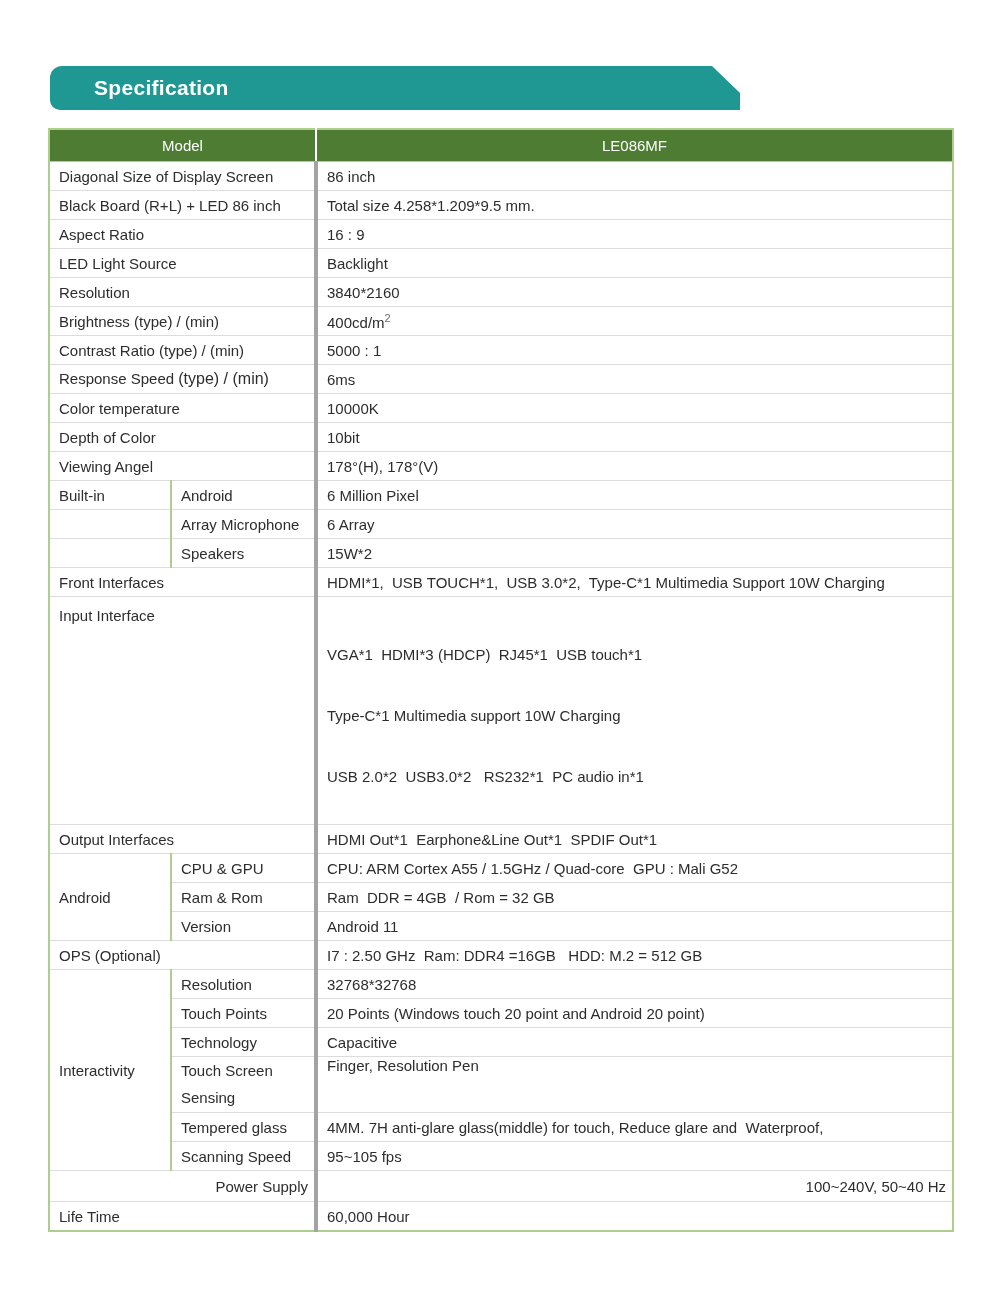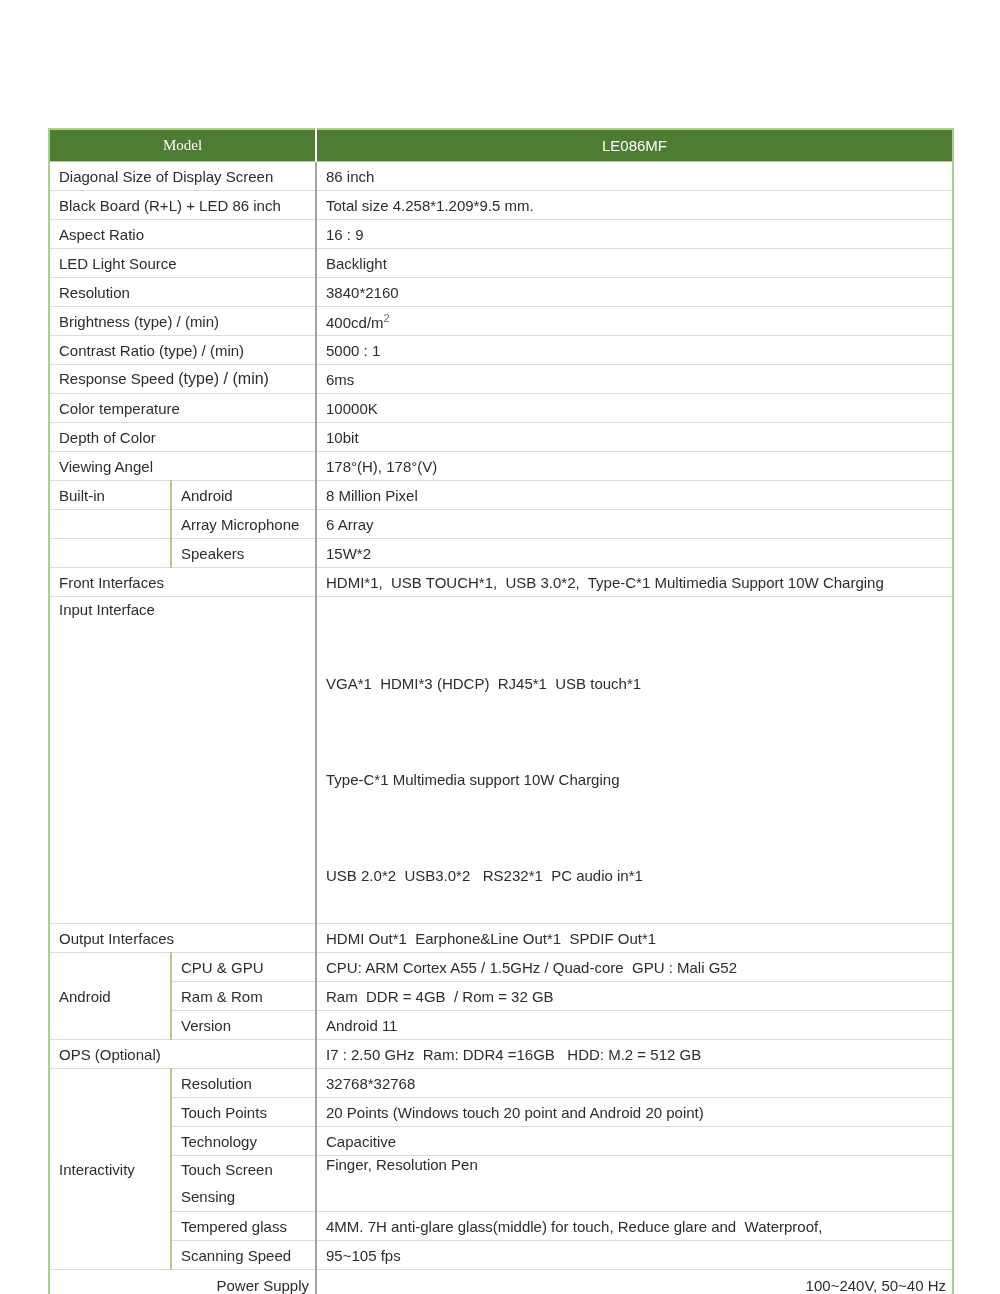--- a/index.html
+++ b/index.html
@@ -51,54 +51,57 @@
   }
   table.spec th {
     background: #4E7C33;
     color: #ffffff;
     font-weight: normal;
     font-size: 15px;
     height: 29px;
     text-align: center;
     border-bottom: 1px solid #AECE8E;
   }
-  th.model-th { border-right: 2px solid #ffffff; font-family: Liberation Serif, serif; }
+  th.model-th { border-right: 2px solid #ffffff; }
   table.spec td {
     font-size: 15px;
     height: 28px;
     vertical-align: middle;
     padding: 0 6px 0 9px;
     border-top: 1px solid #DCDCDC;
     color: #2D2D2D;
     overflow: hidden;
   }
   td.val {
     color: #6B6B6B;
-    border-left: 2px solid #a3a3a3;
+    border-left: 4px solid #a3a3a3;
     white-space: pre-wrap;
   }
   td.sub { border-left: 2px solid #AECE8E; }
   td.group-mid { vertical-align: middle; }
   td.group-top {
     vertical-align: top;
     padding-top: 36px;
   }
-  tr.tall-input td { height: 83px; vertical-align: top; padding-top: 4px; }
-  tr.tall-input td.val div { line-height: 27px; white-space: pre-wrap; margin-top: 35px; }
+  tr.tall-input td { height: 83px; vertical-align: top; padding-top: 10px; }
+  tr.tall-input td.val div { line-height: 27px; white-space: pre-wrap; }
   tr.tall-sensing td { height: 55px; vertical-align: top; }
   tr.tall-sensing td .lbl-line { line-height: 27px; }
   tr.row-power td { height: 30px; text-align: right; }
   .small-paren { font-size: 16px; }
   sup.sq { font-size: 11px; color: #6B6B6B; }
 </style>
 </head>
 <body>
 
 <div class="page">
 
+  <div class="banner">
+    <span class="title">Specification</span>
+  </div>
 
   <div class="spec-table-wrap">
     <table class="spec">
       <colgroup>
         <col style="width:122px">
           <col style="width:145px">
           <col style="width:637px">
       </colgroup>
 
       <tbody>
@@ -158,21 +161,21 @@
       </tr>
 
       <tr>
         <td colspan="2">Viewing Angel</td>
         <td class="val">178°(H), 178°(V)</td>
       </tr>
 
       <tr>
         <td>Built-in</td>
         <td class="sub">Android</td>
-        <td class="val">8 Million Pixel</td>
+        <td class="val">6 Million Pixel</td>
       </tr>
 
       <tr>
         <td></td>
         <td class="sub">Array Microphone</td>
         <td class="val">6 Array</td>
       </tr>
 
       <tr>
         <td></td>

